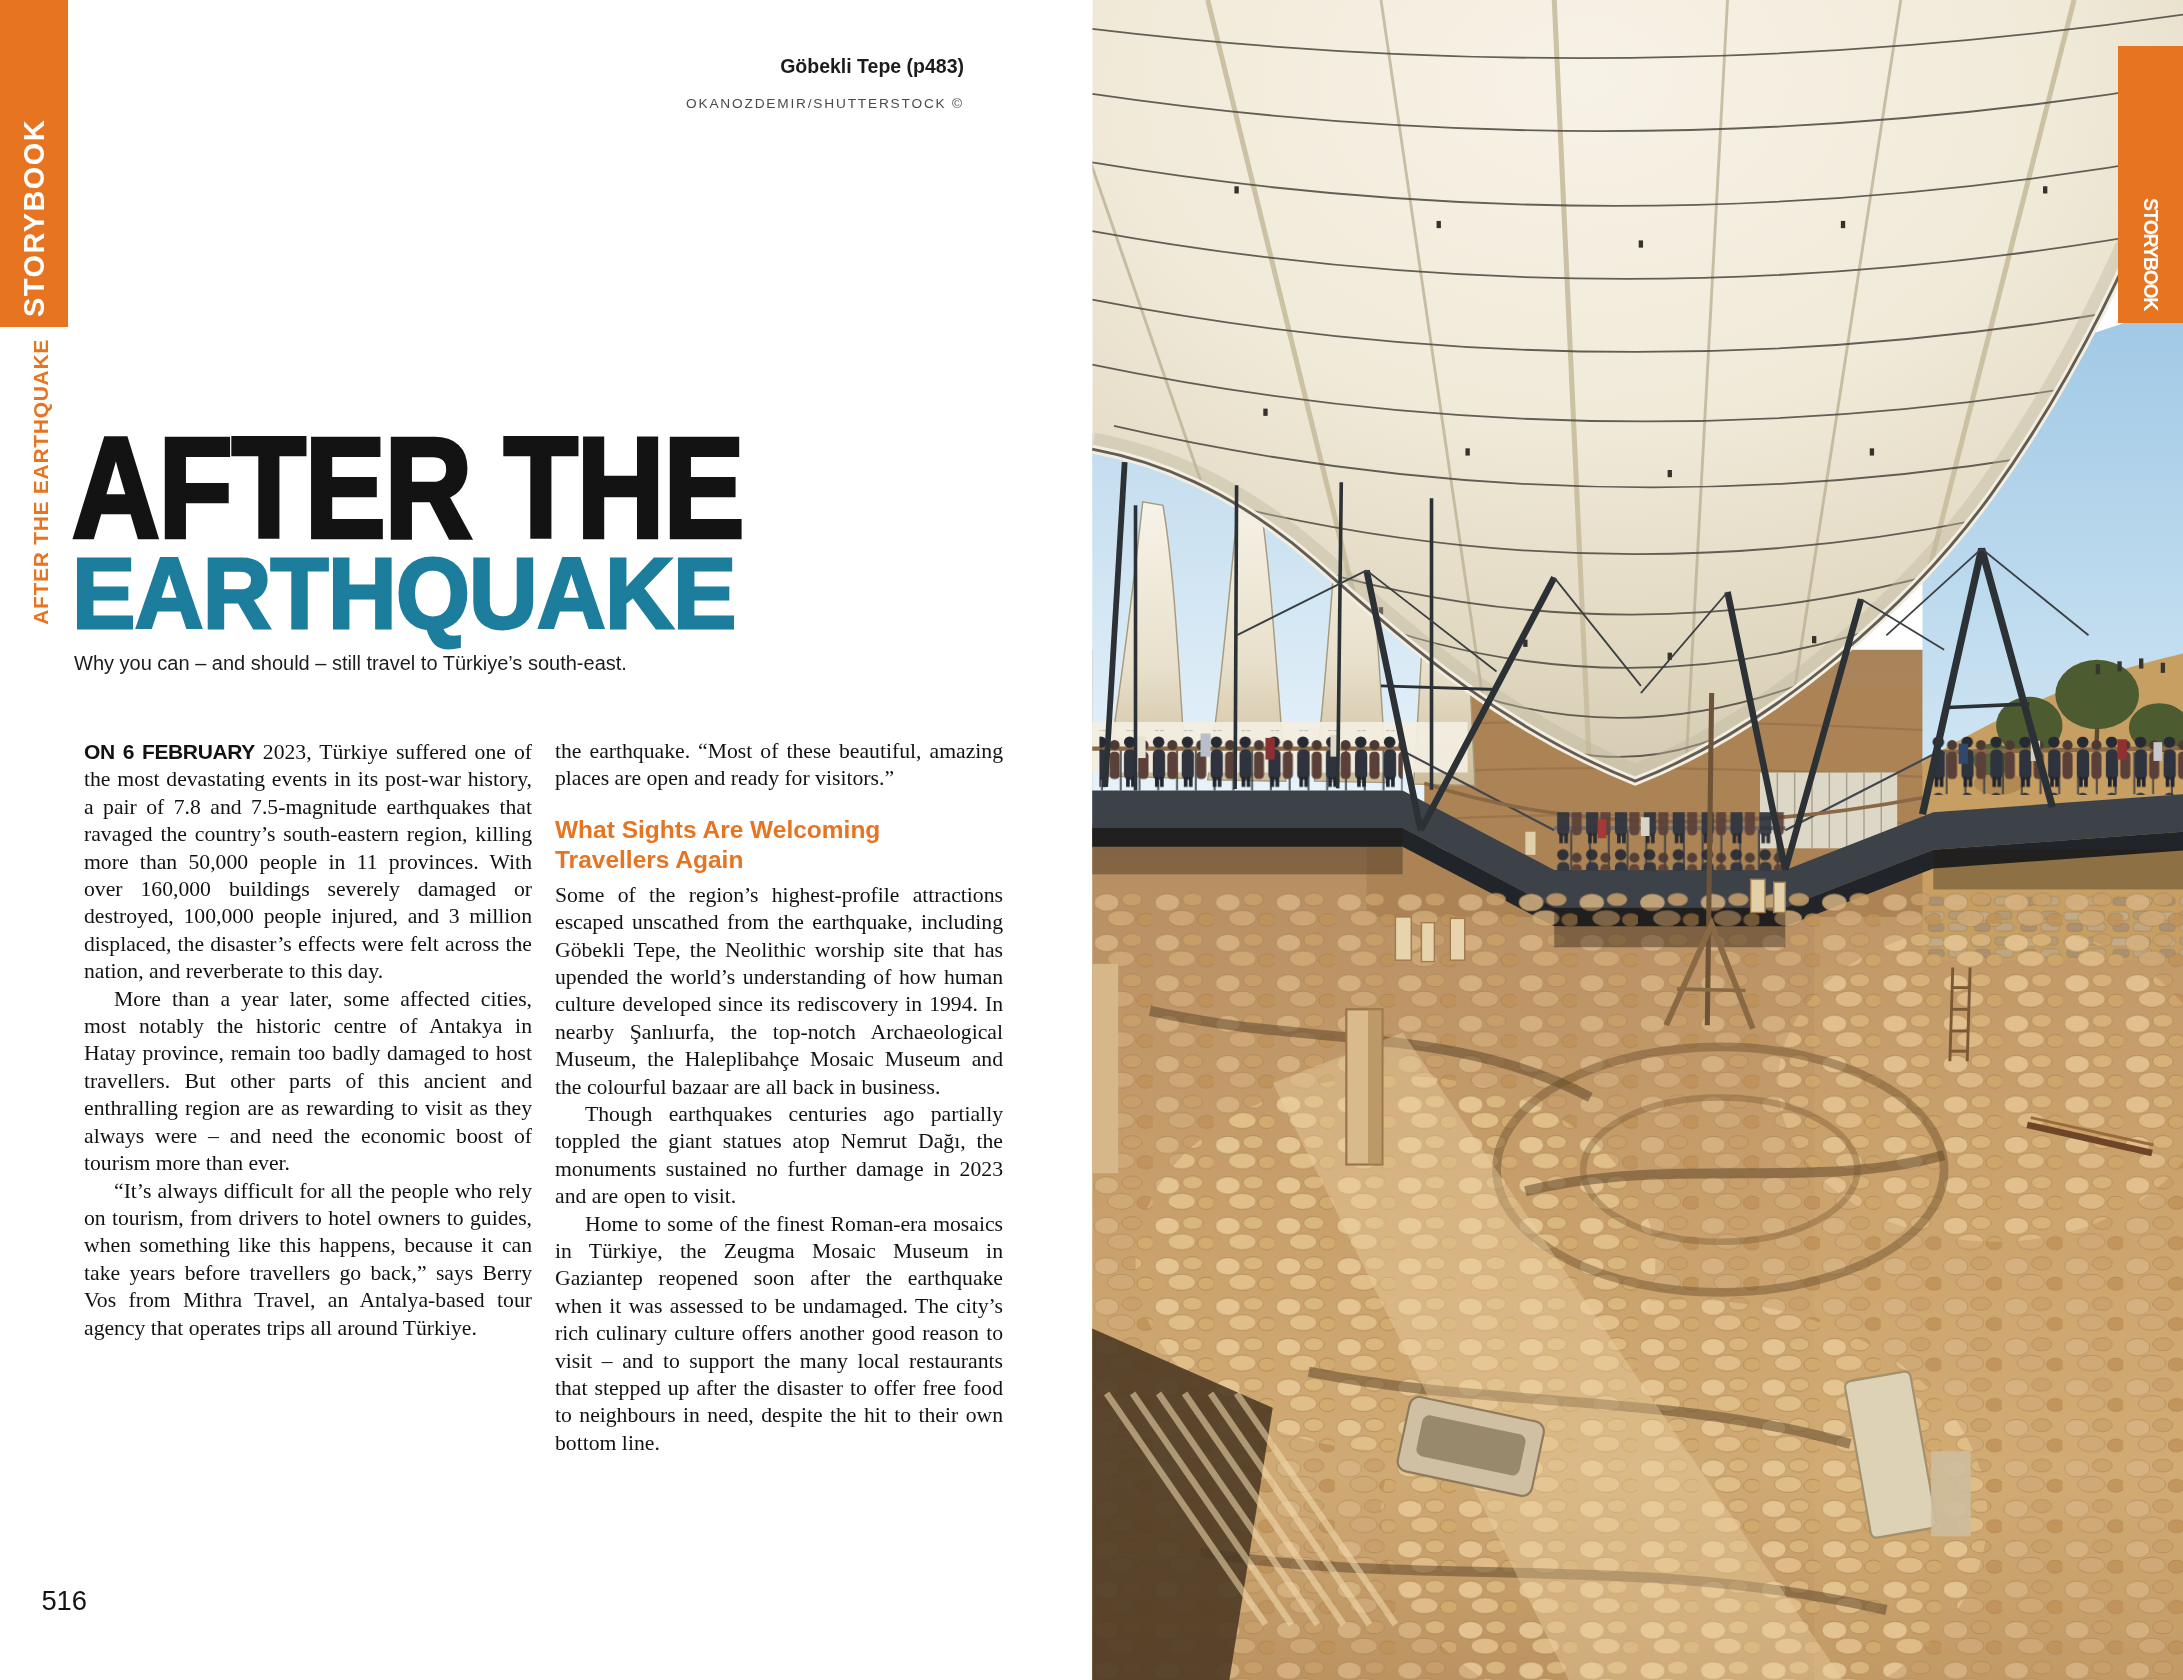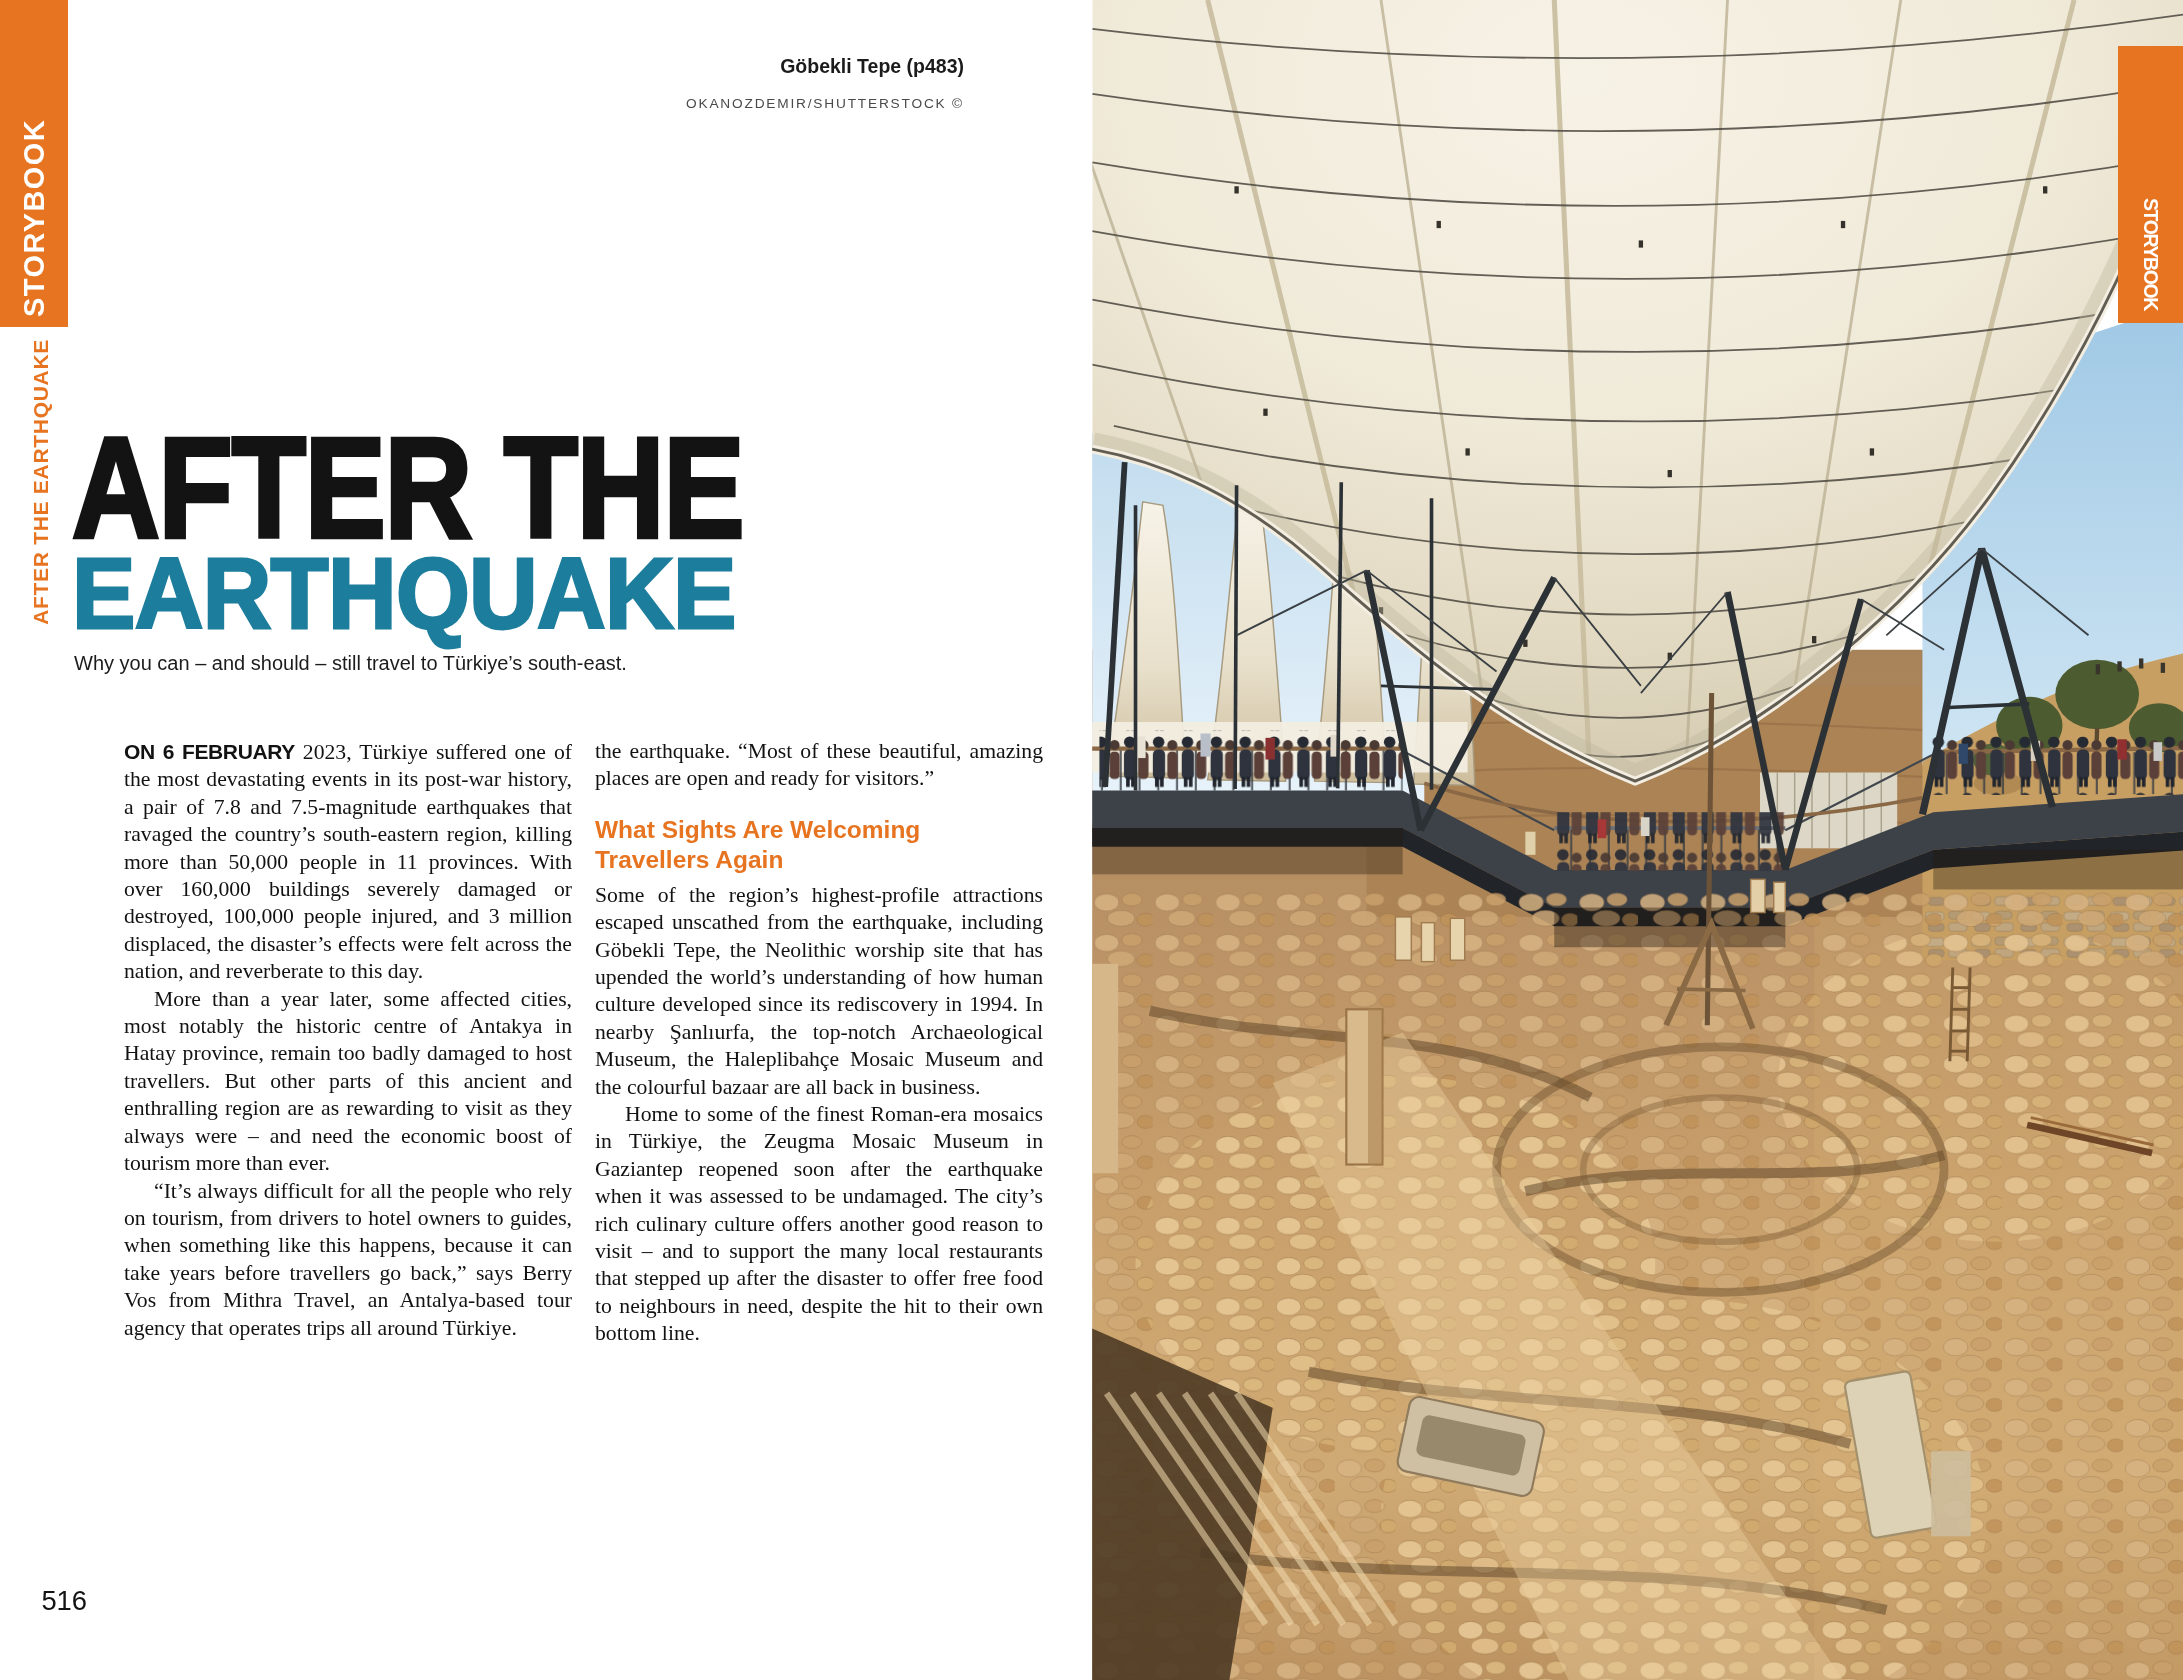--- a/index.html
+++ b/index.html
@@ -24,21 +24,21 @@
   .title-line{position:absolute;left:72px;line-height:1;font-weight:700;white-space:nowrap;
               transform-origin:left top;}
   .title-1{top:416px;font-size:143px;color:#131313;-webkit-text-stroke:4.3px #131313;
            letter-spacing:-1.4px;transform:scaleX(.85);}
   .title-2{top:543px;font-size:100px;color:#1C7D9C;-webkit-text-stroke:2.9px #1C7D9C;
            letter-spacing:-0.7px;transform:scaleX(.95);}
   .standfirst{position:absolute;left:74px;top:645px;font-size:20px;line-height:36px;color:#1c1c1c;}
 
   
   .col{position:absolute;top:738px;height:874px;overflow:hidden;
-       font-family:"Liberation Serif",serif;font-size:21.7px;line-height:27.4px;color:#121212;margin-left:40px;}
+       font-family:"Liberation Serif",serif;font-size:21.7px;line-height:27.4px;color:#121212;}
   .col-1{left:84px;width:448px;}
   .col-2{left:555px;width:448px;}
   .col p{margin:0;text-align:justify;}
   .col p.ind{text-indent:30px;}
   .leadin{font-family:"Liberation Sans",sans-serif;font-weight:700;font-size:21px;
           letter-spacing:-0.4px;}
   .subhead{font-family:"Liberation Sans",sans-serif;font-weight:700;font-size:24.5px;
            line-height:30px;color:#E77420;margin:21.7px 0 7.2px 0;}
   .pagenum{position:absolute;left:27.4px;top:1585px;font-size:27.4px;font-weight:400;color:#131313;margin-left:14px;}
 
@@ -75,20 +75,21 @@
     <p class="ind">“It’s always difficult for all the people who rely on tourism, from drivers to hotel owners to guides, when something like this happens, because it can take years before travellers go back,” says Berry Vos from Mithra Travel, an Antalya-based tour agency that operates trips all around Türkiye.</p>
   </div>
 
   <div class="col col-2">
     <p>the earthquake. “Most of these beautiful, amazing places are open and ready for visitors.”</p>
     <div class="subhead">
       <div>What Sights Are Welcoming</div>
       <div>Travellers Again</div>
     </div>
     <p>Some of the region’s highest-profile attractions escaped unscathed from the earthquake, including Göbekli Tepe, the Neolithic worship site that has upended the world’s understanding of how human culture developed since its rediscovery in 1994. In nearby Şanlıurfa, the top-notch Archaeological Museum, the Haleplibahçe Mosaic Museum and the colourful bazaar are all back in business.</p>
+    <p class="ind">Though earthquakes centuries ago partially toppled the giant statues atop Nemrut Dağı, the monuments sustained no further damage in 2023 and are open to visit.</p>
     <p class="ind">Home to some of the finest Roman-era mosaics in Türkiye, the Zeugma Mosaic Museum in Gaziantep reopened soon after the earthquake when it was assessed to be undamaged. The city’s rich culinary culture offers another good reason to visit – and to support the many local restaurants that stepped up after the disaster to offer free food to neighbours in need, despite the hit to their own bottom line.</p>
   </div>
 
   <div class="pagenum">516</div>
 
   <div class="caption-block">
     <div class="caption">Göbekli Tepe (p483)</div>
     <div class="credit">OKANOZDEMIR/SHUTTERSTOCK ©</div>
   </div>
 

